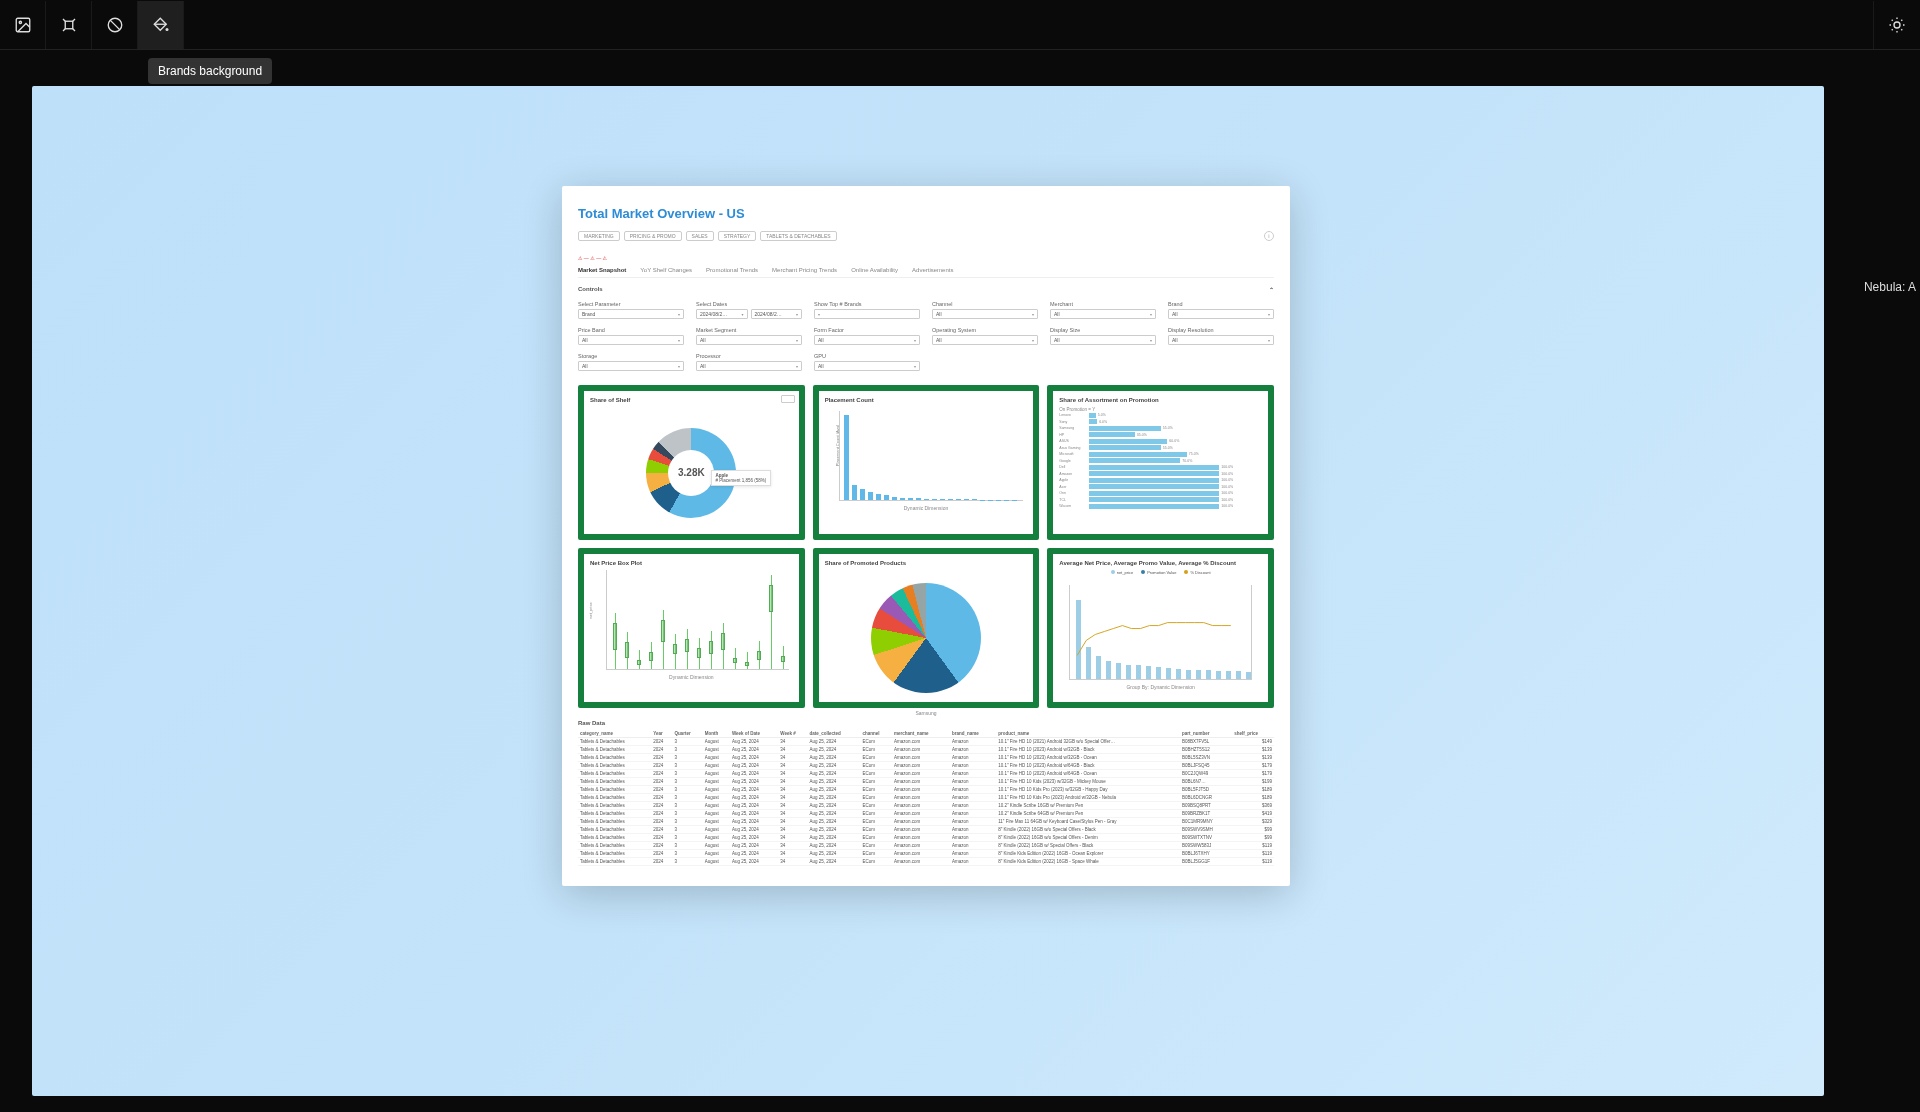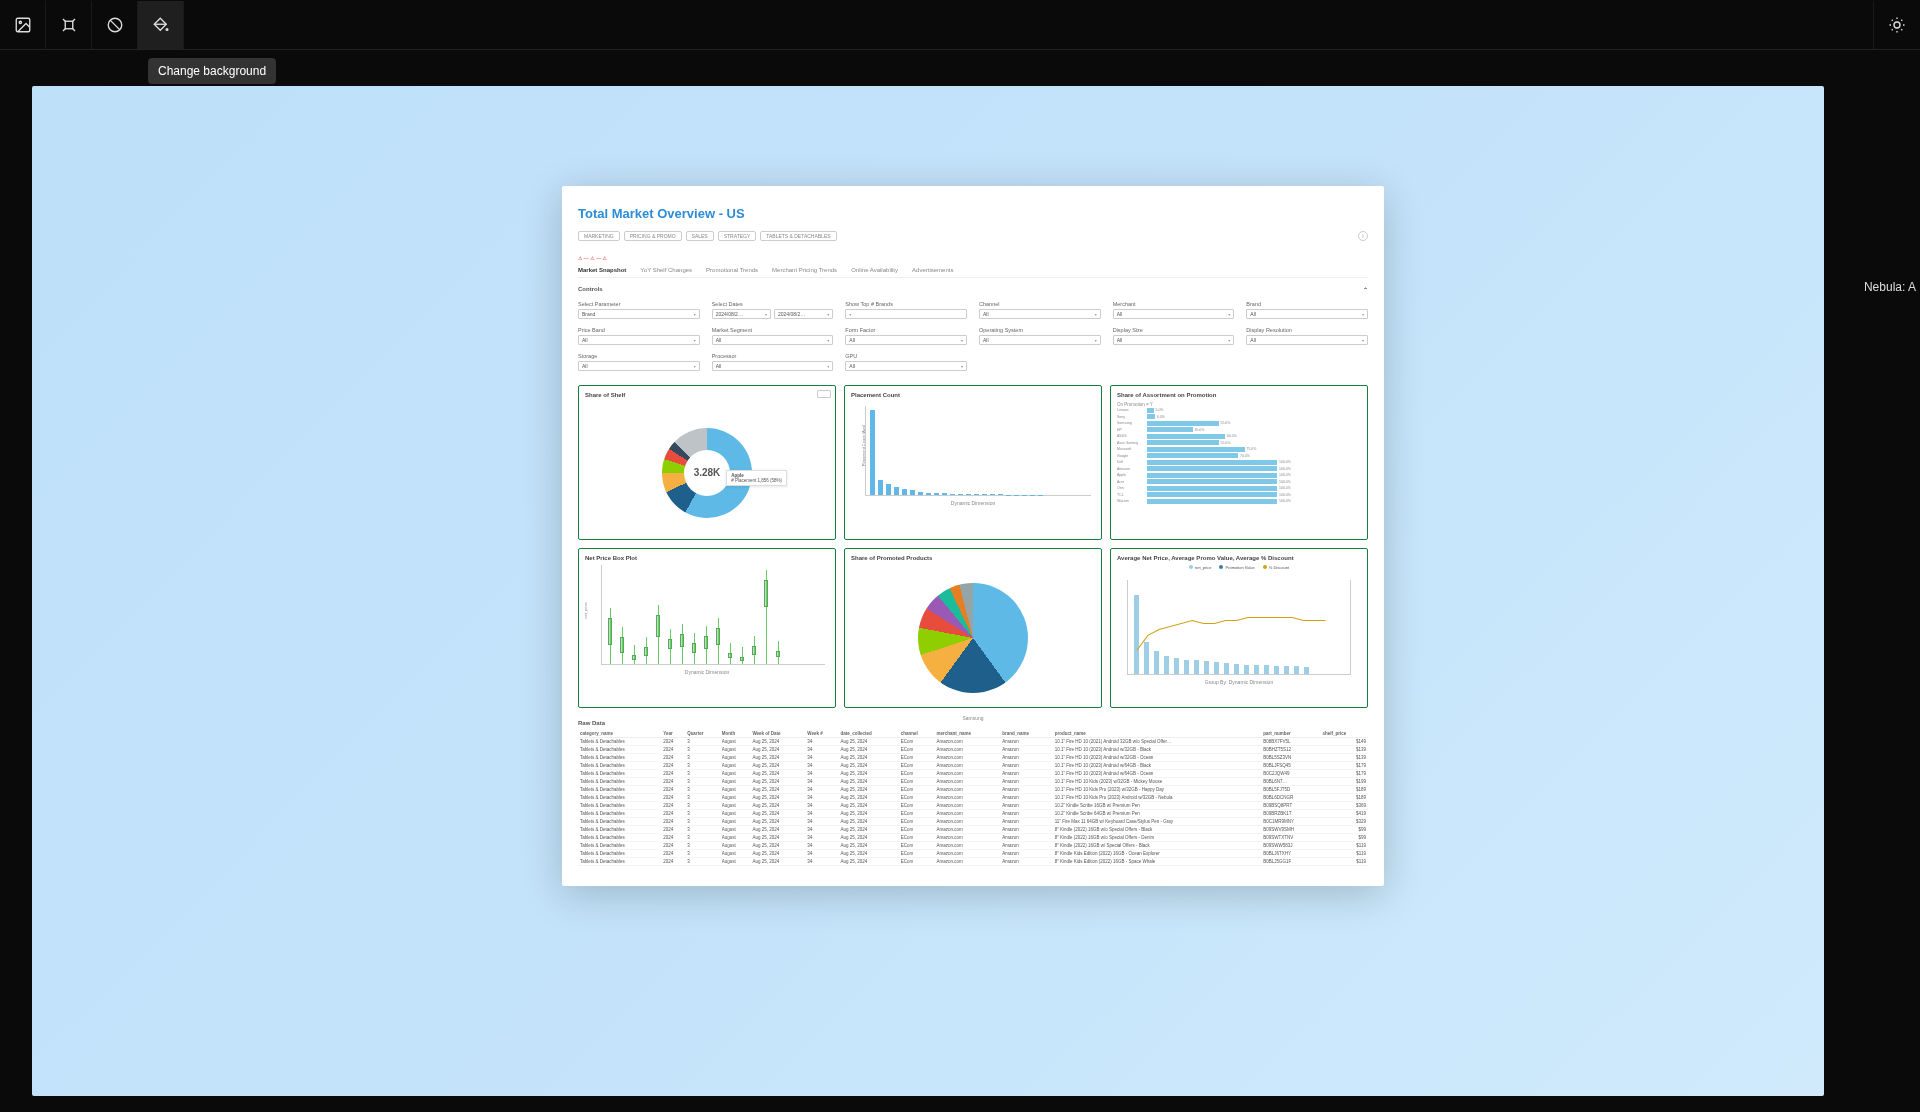--- a/index.html
+++ b/index.html
@@ -13,42 +13,42 @@
 .toolbar-right { margin-left: auto; display: flex; border-left: 1px solid #1a1a1a; }
 
 .tooltip { position: absolute; top: 58px; left: 148px; background: #333; color: #fff; font-size: 12px; padding: 6px 10px; border-radius: 4px; z-index: 10; }
 
 .talking { position: absolute; right: 4px; top: 280px; color: #ddd; font-size: 12px; }
 
 
 .canvas-area { position: absolute; top: 86px; left: 32px; width: 1792px; height: 1010px; background: linear-gradient(135deg, #bee0f9 0%, #c3e3fa 50%, #d0eafc 100%); border-radius: 2px; overflow: hidden; }
 
 
-.dashboard { position: absolute; top: 100px; left: 530px; width: 822px; background: #fff; box-shadow: 0 8px 40px rgba(0,0,0,0.2); font-size: 7px; color: #555; padding: 20px 16px; border-radius: 2px; }
+.dashboard { position: absolute; top: 100px; left: 530px; width: 728px; background: #fff; box-shadow: 0 8px 40px rgba(0,0,0,0.2); font-size: 7px; color: #555; padding: 20px 16px; border-radius: 2px; }
 .dash-title { color: #2d8cd6; font-size: 13px; font-weight: 600; margin-bottom: 10px; }
 .tag-row { display: flex; gap: 4px; align-items: center; margin-bottom: 14px; }
 .tag { border: 1px solid #ccc; padding: 1px 5px; border-radius: 2px; font-size: 5px; color: #888; text-transform: uppercase; }
 .info-circle { width: 10px; height: 10px; border: 1px solid #ccc; border-radius: 50%; margin-left: auto; font-size: 6px; display: flex; align-items: center; justify-content: center; color: #aaa; }
 .alert-line { font-size: 5px; color: #d33; margin-bottom: 6px; }
 
 .tabs { display: flex; gap: 14px; font-size: 6px; border-bottom: 1px solid #eee; padding-bottom: 4px; margin-bottom: 8px; }
 .tab { color: #888; cursor: pointer; }
 .tab.active { color: #333; font-weight: 600; }
 
 .controls-header { font-size: 6px; font-weight: 600; margin-bottom: 8px; display: flex; justify-content: space-between; }
 .controls-grid { display: grid; grid-template-columns: repeat(6, 1fr); gap: 8px 12px; margin-bottom: 14px; }
 .ctrl { display: flex; flex-direction: column; gap: 2px; }
 .ctrl-label { font-size: 5.5px; color: #666; }
 .ctrl-input { border: 1px solid #ccc; height: 10px; font-size: 5px; padding: 0 3px; display: flex; align-items: center; justify-content: space-between; border-radius: 1px; }
 .ctrl-input::after { content: "▾"; color: #999; font-size: 4px; }
 .ctrl-dates { display: flex; gap: 3px; }
 .ctrl-dates .ctrl-input { flex: 1; }
 
 .chart-grid { display: grid; grid-template-columns: repeat(3, 1fr); gap: 8px; margin-bottom: 12px; }
-.chart-card { border: 1px solid #15803d; border-radius: 2px; padding: 6px; position: relative; height: 155px; }
+.chart-card { border: 6px solid #15803d; border-radius: 2px; padding: 6px; position: relative; height: 155px; }
 .chart-card.wide-row { height: 160px; }
 .chart-title { font-size: 6px; font-weight: 600; color: #444; margin-bottom: 4px; }
 .chart-sub { font-size: 4.5px; color: #888; }
 .chart-body { position: relative; width: 100%; height: 125px; }
 .chart-caption { text-align: center; font-size: 5px; color: #888; margin-top: 4px; }
 .expand-icon { position: absolute; top: 4px; right: 4px; width: 14px; height: 8px; border: 1px solid #ccc; border-radius: 1px; }
 
 
 .donut-wrap { display:flex; align-items:center; justify-content:center; height:100%; }
 .donut { width: 90px; height: 90px; border-radius: 50%; position: relative; }
@@ -124,21 +124,21 @@
   <div class="toolbar-right">
     <div class="tool-btn" style="border-right:none">
       <svg viewBox="0 0 24 24">
           <circle cx="12" cy="12" r="4"></circle>
           <path d="M12 2v2M12 20v2M4.93 4.93l1.41 1.41M17.66 17.66l1.41 1.41M2 12h2M20 12h2M4.93 19.07l1.41-1.41M17.66 6.34l1.41-1.41"></path>
         </svg>
     </div>
   </div>
 </div>
 
-<div class="tooltip">Change background</div>
+<div class="tooltip">Brands background</div>
 <div class="talking">Nebula: A</div>
 
 <div class="canvas-area">
   <div class="dashboard">
     <div class="dash-title">Total Market Overview - US</div>
     <div class="tag-row">
       <span class="tag">MARKETING</span>
       <span class="tag">PRICING &amp; PROMO</span>
       <span class="tag">SALES</span>
       <span class="tag">STRATEGY</span>

